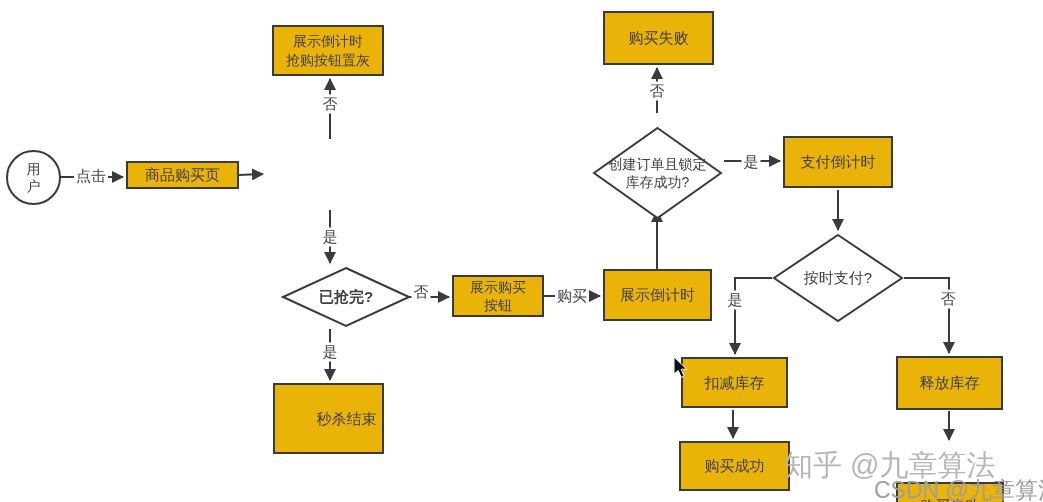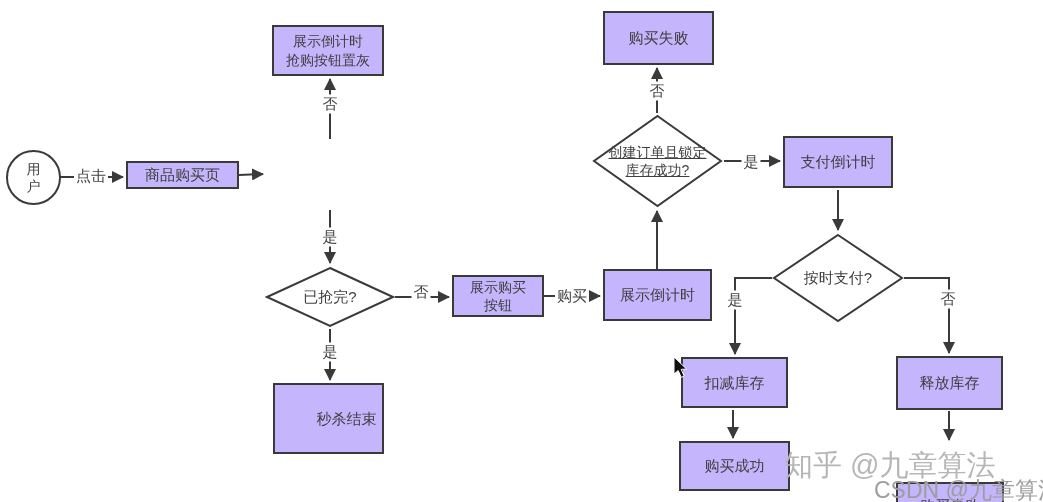--- a/index.html
+++ b/index.html
@@ -8,21 +8,21 @@
     font-family:"Liberation Sans","DejaVu Sans",sans-serif; color:#3f3f3f;
     overflow:hidden;
   }
   .edges { position:absolute; left:0; top:0; }
   .node {
     position:absolute; box-sizing:border-box;
     display:flex; align-items:center; justify-content:center;
     text-align:center; font-size:15px; line-height:1.3;
     white-space:pre-line; color:#3f3f3f;
   }
-  .rect { background:#c4b5fd; border:2px solid #3a3a3a; }
+  .rect { background:#eab308; border:2px solid #3a3a3a; }
   .circle { background:#fff; border:2px solid #3a3a3a; border-radius:50%; font-size:14px; line-height:1.15; }
   .diamond { background:transparent; }
   .diamond > svg { position:absolute; left:0; top:0; }
   .diamond > .lbl { position:relative; z-index:1; }
   .small { font-size:14px; }
   .edge-label {
     position:absolute; transform:translate(-50%,-50%);
     background:#fff; padding:0 2px; font-size:15px; color:#3f3f3f; z-index:2;
     white-space:nowrap;
   }
@@ -68,41 +68,41 @@
   <div class="node rect" style="left:126px;top:161px;width:113px;height:28px;">
     <span class="lbl">商品购买页</span>
   </div>
 
   <div class="node rect small" style="left:272px;top:25px;width:112px;height:51px;">
     <span class="lbl">展示倒计时
 抢购按钮置灰</span>
   </div>
 
 
-  <div class="node diamond" style="left:265px;top:266px;width:130px;height:62px;">
+  <div class="node diamond" style="left:281px;top:266px;width:130px;height:62px;font-weight:bold;">
     <svg width="130" height="62">
       <polygon points="65,2 128,31 65,60 2,31" fill="#ffffff" stroke="#3a3a3a" stroke-width="2"></polygon>
     </svg>
     <span class="lbl">已抢完?</span>
   </div>
 
   <div class="node rect" style="left:273px;top:383px;width:111px;height:71px;padding-left:36px;">
     <span class="lbl">秒杀结束</span>
   </div>
 
   <div class="node rect small" style="left:452px;top:275px;width:92px;height:42px;">
     <span class="lbl">展示购买
 按钮</span>
   </div>
 
   <div class="node rect" style="left:603px;top:269px;width:109px;height:52px;">
     <span class="lbl">展示倒计时</span>
   </div>
 
-  <div class="node diamond small" style="left:592px;top:114px;width:131px;height:94px;text-decoration:underline;">
+  <div class="node diamond small" style="left:592px;top:126px;width:131px;height:94px;">
     <svg width="131" height="94">
       <polygon points="65.5,2 129,47 65.5,92 2,47" fill="#ffffff" stroke="#3a3a3a" stroke-width="2"></polygon>
     </svg>
     <span class="lbl">创建订单且锁定
 库存成功?</span>
   </div>
 
   <div class="node rect" style="left:603px;top:11px;width:111px;height:54px;">
     <span class="lbl">购买失败</span>
   </div>

